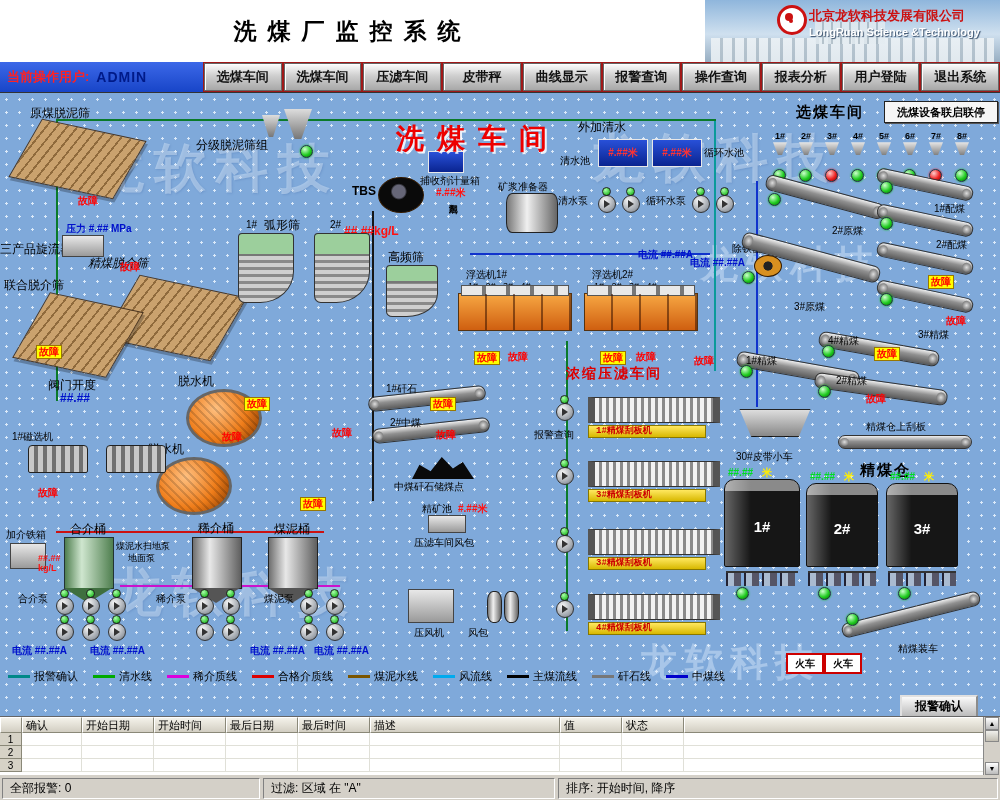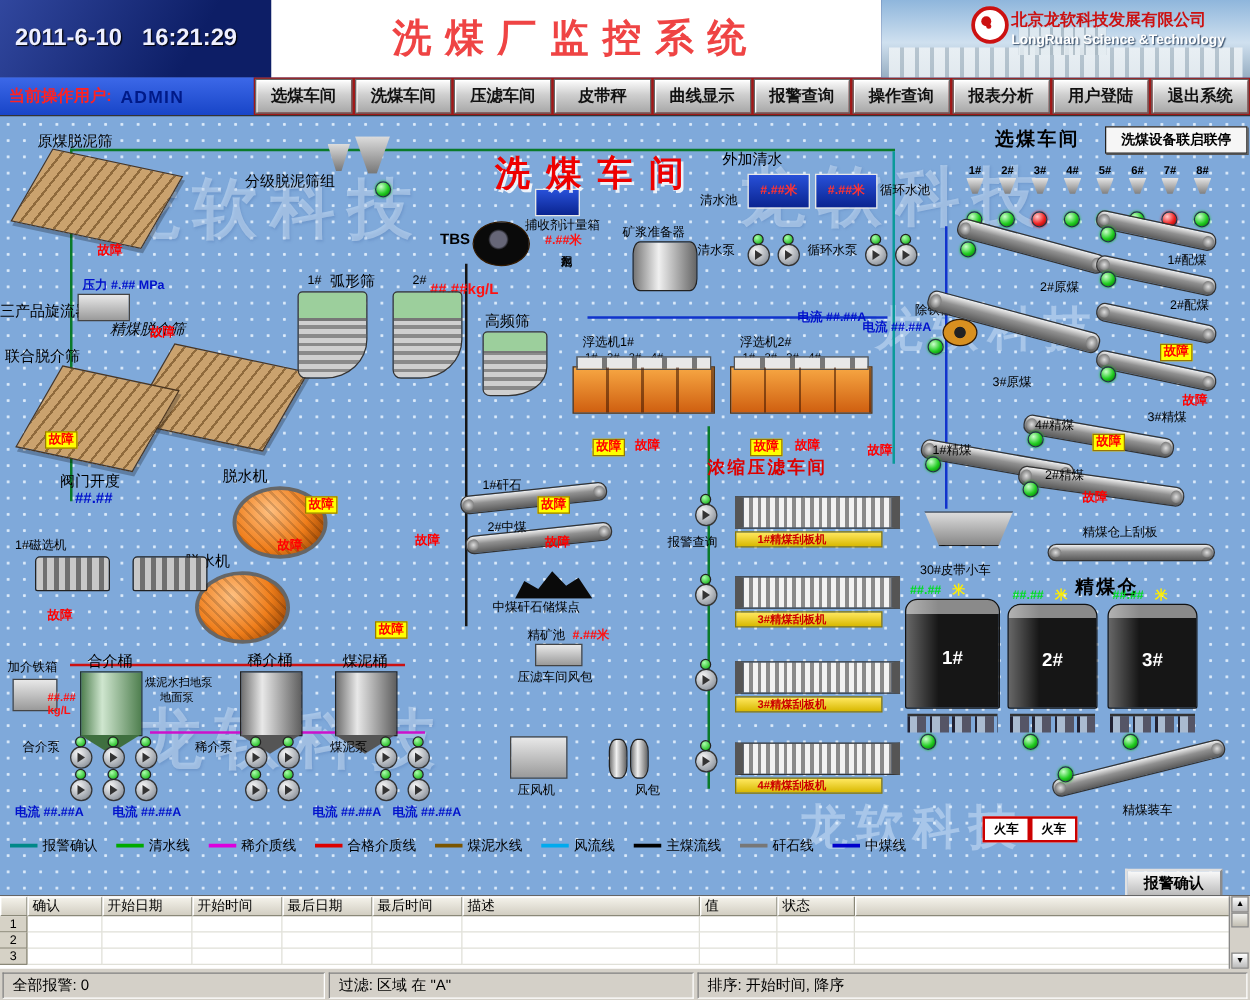--- a/index.html
+++ b/index.html
@@ -5,21 +5,21 @@
   html,body{margin:0;padding:0;background:#d4d0c8;}
   .screen{position:relative;width:1000px;height:800px;overflow:hidden;background:#d4d0c8;
           font-family:"Liberation Sans","DejaVu Sans",sans-serif;}
 
   
   .header{display:flex;height:62px;background:#0d1e66;}
   .hdr-left{width:205px;background:linear-gradient(120deg,#31479e,#0d1e66 70%);color:#eef0ff;
             display:flex;align-items:center;gap:16px;padding-left:12px;font-size:19px;font-weight:bold;
             text-shadow:1px 1px 1px #000;}
   .hdr-center{flex:1;background:#ffffff;display:flex;align-items:center;justify-content:center;}
-  .app-title{font-size:31px;font-weight:bold;color:#ef4444;letter-spacing:11px;white-space:nowrap;}
+  .app-title{font-size:23px;font-weight:bold;color:#000000;letter-spacing:11px;white-space:nowrap;}
   .hdr-right{width:295px;position:relative;background:linear-gradient(180deg,#8fb6dc,#cfe0ef 55%,#97aec2);overflow:hidden;}
   .bld{position:absolute;bottom:0;left:6px;right:6px;height:24px;opacity:.85;
        background:repeating-linear-gradient(90deg,#eef3f6 0 9px,#b4c2cc 9px 12px);}
   .bld2{position:absolute;bottom:18px;left:110px;width:70px;height:22px;opacity:.8;
         background:repeating-linear-gradient(90deg,#e4ecf1 0 7px,#a9b8c2 7px 9px);}
   .logo-circle{position:absolute;top:5px;left:72px;width:24px;height:24px;border-radius:50%;
                border:3px solid #cc1111;background:#fff;}
   .logo-circle::after{content:"";position:absolute;left:5px;top:5px;width:8px;height:8px;border-radius:50%;
                background:#cc1111;box-shadow:2px 4px 0 -2px #cc1111;}
   .company-cn{position:absolute;top:7px;left:104px;color:#cc1111;font-weight:bold;font-size:13px;white-space:nowrap;}
@@ -97,21 +97,21 @@
   .flot::before{content:"";position:absolute;top:-9px;left:2px;right:2px;height:9px;border:1px solid #555;
             background:repeating-linear-gradient(90deg,#e8e8e8 0 20px,#777 20px 24px);}
   .flot::after{content:"";position:absolute;inset:0;
             background:repeating-linear-gradient(90deg,rgba(0,0,0,0) 0 26px,rgba(60,20,0,.55) 26px 28px);}
   .dewater{border-radius:50%;border:3px solid #666;
             background:repeating-linear-gradient(45deg,rgba(0,0,0,.15) 0 2px,rgba(0,0,0,0) 2px 6px),
                        radial-gradient(circle at 38% 32%,#ffc080,#ef7d1a 55%,#8a3c00 95%);}
   .press{background:repeating-linear-gradient(90deg,#f2f2f2 0 4px,#8a8a8a 4px 7px);
             border:1px solid #333;border-left:7px solid #555;border-right:7px solid #555;}
   .yellowbar{background:linear-gradient(#ffe860,#d8b800);border:1px solid #887700;color:#cc0000;
-            font-weight:bold;font-size:9px;display:flex;align-items:center;padding-left:17px;box-sizing:border-box;}
+            font-weight:bold;font-size:9px;display:flex;align-items:center;padding-left:7px;box-sizing:border-box;font-family:Liberation Mono, monospace;}
   .magnet{background:repeating-linear-gradient(90deg,#c8c8c8 0 5px,#707070 5px 9px);border:1px solid #222;
             border-radius:4px 4px 2px 2px;}
   .box{background:linear-gradient(#e8e8e8,#9a9a9a);border:1px solid #444;}
   .cyl{background:linear-gradient(90deg,#777,#f0f0f0 40%,#666);border:1px solid #222;border-radius:6px/10px;}
   .donut{border-radius:50%;border:1px solid #331a00;
             background:radial-gradient(circle at 50% 50%,#222 0 26%,#d89020 30% 75%,#7a4a00 100%);}
   .donut.black{background:radial-gradient(circle at 45% 40%,#667 0 20%,#0a0a0a 26% 100%);}
   .funnel{clip-path:polygon(0 0,100% 0,62% 100%,38% 100%);background:linear-gradient(#ddd,#777);}
   .chute{text-align:center;font-size:9px;font-weight:bold;}
   .chute::after{content:"";display:block;width:14px;height:13px;margin:1px auto 0;
@@ -163,24 +163,20 @@
   .seg{border:1px solid;border-color:#808080 #fff #fff #808080;font-size:12px;display:flex;
        align-items:center;padding:0 7px;box-sizing:border-box;white-space:nowrap;overflow:hidden;}
   .s1{width:258px;} .s2{width:292px;} .s3{flex:1;}
 </style>
 </head>
 <body>
 
 <div class="screen">
 
   <div class="header">
-    <div class="hdr-left">
-      <span>2011-6-10</span>
-      <span>16:21:29</span>
-    </div>
     <div class="hdr-center">
       <span class="app-title">洗煤厂监控系统</span>
     </div>
     <div class="hdr-right">
       <div class="bld"></div>
       <div class="bld2"></div>
       <div class="logo-circle"></div>
       <div class="company-cn">北京龙软科技发展有限公司</div>
       <div class="company-en">LongRuan Science &amp;Technology</div>
     </div>
@@ -325,21 +321,21 @@
       <div class="it pile" style="left: 412px; top: 360px; width: 62px; height: 26px;"></div>
       <div class="it lbl small" style="left: 394px; top: 388px;">中煤矸石储煤点</div>
       <div class="it lbl small" style="left: 422px; top: 410px;">精矿池</div>
       <div class="it lbl val-red small" style="left: 458px; top: 410px;">#.##米</div>
       <div class="it box" style="left: 428px; top: 422px; width: 36px; height: 16px;"></div>
       <div class="it lbl small" style="left: 414px; top: 444px;">压滤车间风包</div>
       <div class="it box" style="left: 408px; top: 496px; width: 44px; height: 32px;"></div>
       <div class="it lbl small" style="left: 414px; top: 534px;">压风机</div>
       <div class="it cyl" style="left: 487px; top: 498px; width: 13px; height: 30px;"></div>
       <div class="it cyl" style="left: 504px; top: 498px; width: 13px; height: 30px;"></div>
-      <div class="it lbl small" style="left: 508px; top: 534px;">风包</div>
+      <div class="it lbl small" style="left: 468px; top: 534px;">风包</div>
       <div class="it lbl small" style="left: 534px; top: 336px;">报警查询</div>
       <div class="it pump" style="left: 556px; top: 310px;"></div>
       <div class="it pump" style="left: 556px; top: 374px;"></div>
       <div class="it pump" style="left: 556px; top: 442px;"></div>
       <div class="it pump" style="left: 556px; top: 507px;"></div>
       <div class="it press" style="left: 588px; top: 304px; width: 118px; height: 24px;"></div>
       <div class="it yellowbar" style="left: 588px; top: 332px; width: 118px; height: 13px;">1#精煤刮板机</div>
       <div class="it press" style="left: 588px; top: 368px; width: 118px; height: 24px;"></div>
       <div class="it yellowbar" style="left: 588px; top: 396px; width: 118px; height: 13px;">3#精煤刮板机</div>
       <div class="it press" style="left: 588px; top: 436px; width: 118px; height: 24px;"></div>

